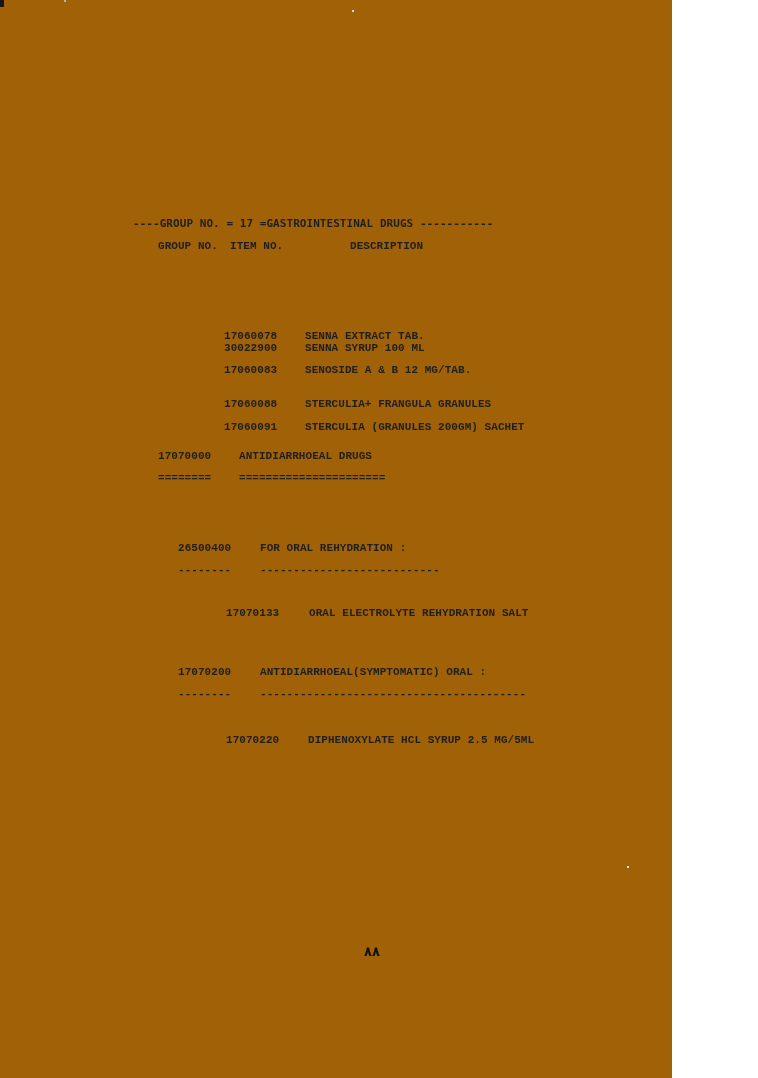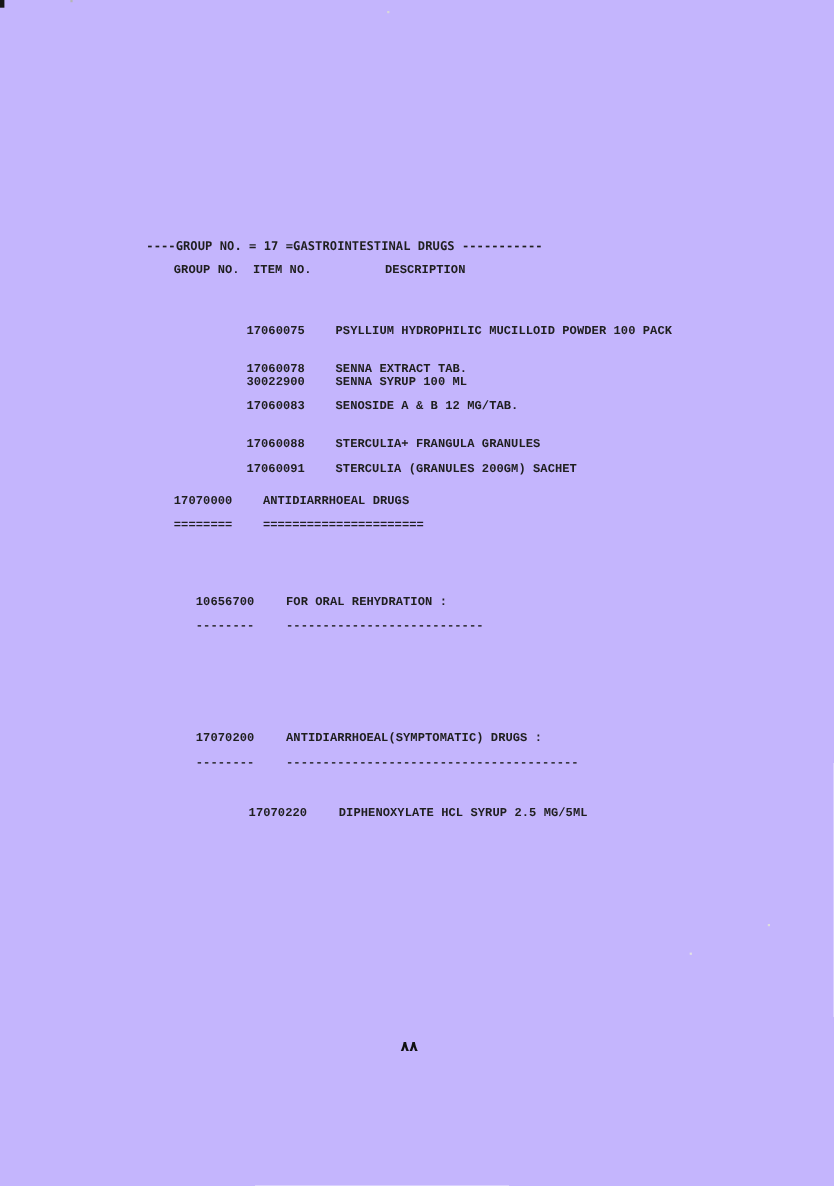--- a/index.html
+++ b/index.html
@@ -2,23 +2,23 @@
 <html><head>
 <meta charset="utf-8">
 <style>
   html, body {
     margin: 0;
     padding: 0;
     background: #ffffff;
   }
   .page {
     position: relative;
-    width: 758px;
+    width: 672px;
     height: 1078px;
-    background: #c4b5fd;
+    background: #a16207;
     overflow: hidden;
     font-family: "DejaVu Sans Mono", "Liberation Mono", monospace;
   }
   .line {
     position: absolute;
     white-space: pre;
     font-size: 11px;
     font-weight: 700;
     letter-spacing: 0.05px;
     color: #1f1f1f;
@@ -66,24 +66,20 @@
   <div class="artifact" style="left:627px; top:866px; width:2px; height:2px; background:#e3e3e3;"></div>
 
   <div class="line" style="top:218px; left:133px;">----GROUP NO. = 17 =GASTROINTESTINAL DRUGS -----------</div>
 
   <div class="row-line" style="top:240px;">
     <span class="cell" style="left:158px;">GROUP NO.</span>
     <span class="cell" style="left:230px;">ITEM NO.</span>
     <span class="cell" style="left:303px;padding-left:47px;">DESCRIPTION</span>
   </div>
 
-  <div class="row-line" style="top:296px;">
-    <span class="cell" style="left:224px;">17060075</span>
-    <span class="cell" style="left:305px;">PSYLLIUM HYDROPHILIC MUCILLOID POWDER 100 PACK</span>
-  </div>
   <div class="row-line" style="top:330px;">
     <span class="cell" style="left:224px;">17060078</span>
     <span class="cell" style="left:305px;">SENNA EXTRACT TAB.</span>
   </div>
   <div class="row-line" style="top:342px;">
     <span class="cell" style="left:224px;">30022900</span>
     <span class="cell" style="left:305px;">SENNA SYRUP 100 ML</span>
   </div>
   <div class="row-line" style="top:364px;">
     <span class="cell" style="left:224px;">17060083</span>
@@ -101,31 +97,35 @@
   <div class="row-line" style="top:450px;">
     <span class="cell" style="left:158px;text-align:center;">17070000</span>
     <span class="cell" style="left:239px;">ANTIDIARRHOEAL DRUGS</span>
   </div>
   <div class="row-line" style="top:472px;">
     <span class="cell" style="left:158px;">========</span>
     <span class="cell" style="left:239px;">======================</span>
   </div>
 
   <div class="row-line" style="top:542px;">
-    <span class="cell" style="left:178px;">10656700</span>
+    <span class="cell" style="left:178px;">26500400</span>
     <span class="cell" style="left:260px;">FOR ORAL REHYDRATION :</span>
   </div>
   <div class="row-line" style="top:564px;">
     <span class="cell" style="left:178px;">--------</span>
     <span class="cell" style="left:260px;">---------------------------</span>
   </div>
+  <div class="row-line" style="top:607px;">
+    <span class="cell" style="left:226px;">17070133</span>
+    <span class="cell" style="left:309px;">ORAL ELECTROLYTE REHYDRATION SALT</span>
+  </div>
 
   <div class="row-line" style="top:666px;">
     <span class="cell" style="left:178px;">17070200</span>
-    <span class="cell" style="left:260px;">ANTIDIARRHOEAL(SYMPTOMATIC) DRUGS :</span>
+    <span class="cell" style="left:260px;">ANTIDIARRHOEAL(SYMPTOMATIC) ORAL :</span>
   </div>
   <div class="row-line" style="top:688px;">
     <span class="cell" style="left:178px;">--------</span>
     <span class="cell" style="left:260px;">----------------------------------------</span>
   </div>
   <div class="row-line" style="top:734px;">
     <span class="cell" style="left:226px;">17070220</span>
     <span class="cell" style="left:308px;">DIPHENOXYLATE HCL SYRUP 2.5 MG/5ML</span>
   </div>
 

